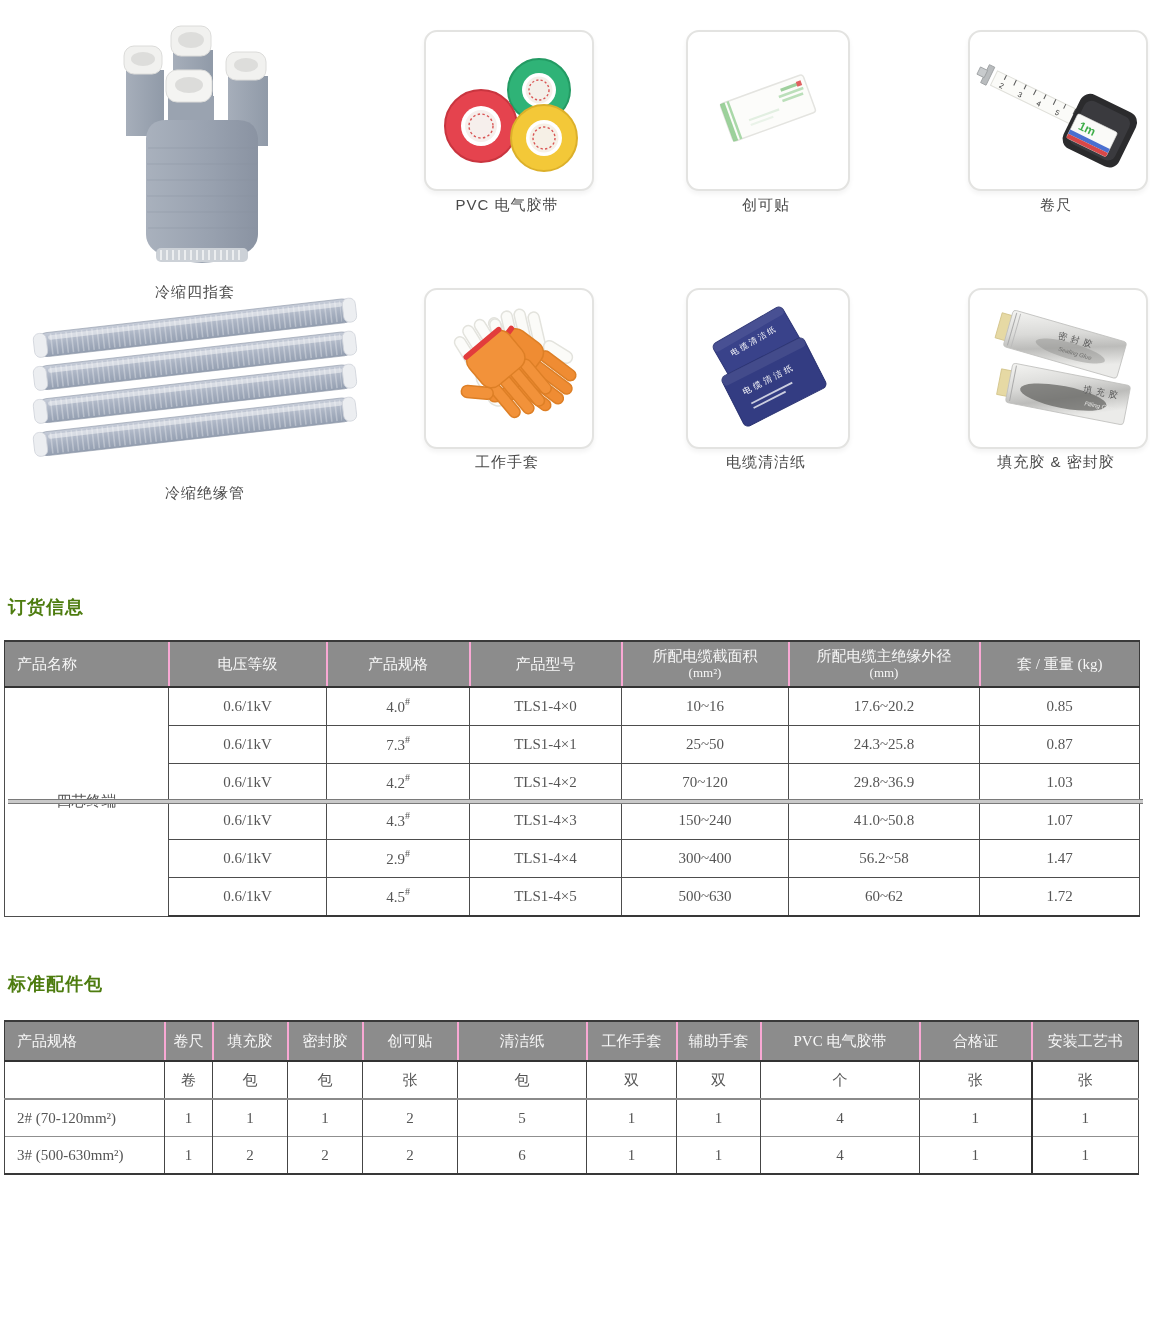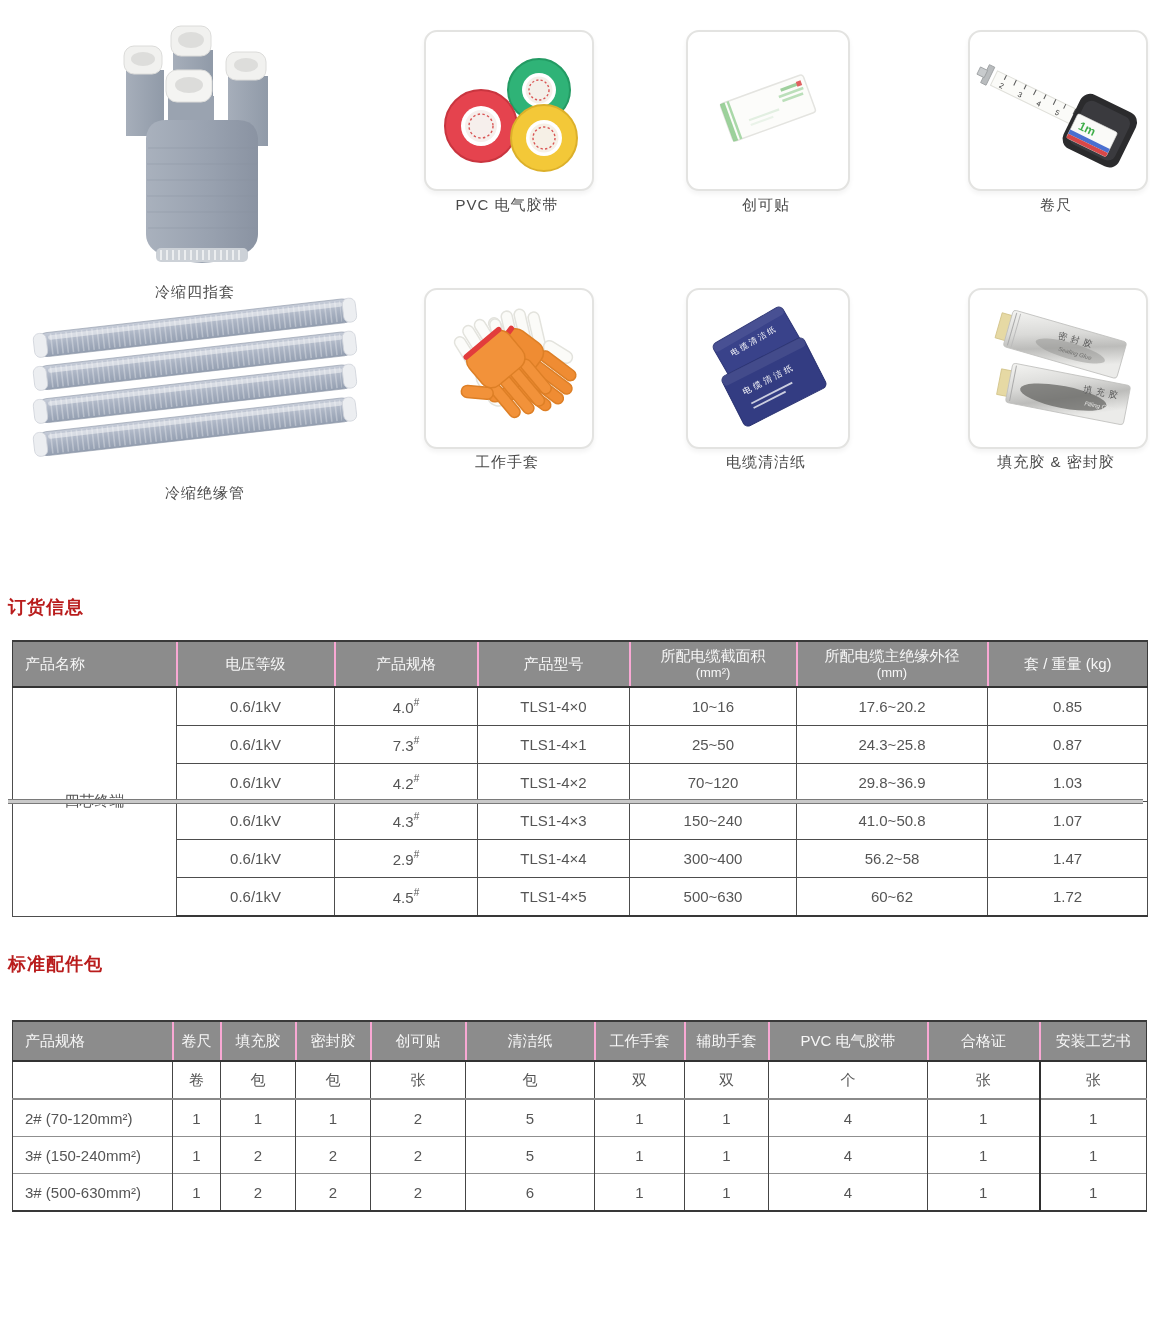--- a/index.html
+++ b/index.html
@@ -13,23 +13,23 @@
     border:2px solid #e3e3e1; border-radius:13px;
     box-shadow:0 3px 5px rgba(0,0,0,.05);
   }
   .card svg { display:block; width:100%; height:100%; }
   .photo { position:absolute; }
   .plabel {
     position:absolute; font-size:15px; color:#4a4a4a; text-align:center;
     letter-spacing:1px; white-space:nowrap;
   }
   
-  .sec-title { position:absolute; left:8px; font-size:18px; font-weight:bold; color:#b91c1c; letter-spacing:1px; }
-  
-  table { border-collapse:collapse; table-layout:fixed; position:absolute; left:12px; width:1135px; }
+  .sec-title { position:absolute; left:8px; font-size:18px; font-weight:bold; color:#4d7c0f; letter-spacing:1px; }
+  
+  table { border-collapse:collapse; table-layout:fixed; position:absolute; left:4px; width:1135px;font-family:Liberation Serif, serif; }
   th {
     background:#8c8c8c; color:#f7f7f7; font-weight:normal; font-size:15px;
     border-top:2px solid #3a3a3a; border-bottom:2px solid #333;
     vertical-align:middle; line-height:1.2; padding:0;
   }
   th + th { border-left:2px solid #f9a8d4; }
   th:first-child { text-align:left; padding-left:12px; border-left:1px solid #3a3a3a; }
   th:last-child { border-right:1px solid #3a3a3a; }
   th .sub { display:block; font-size:13px; font-weight:normal; }
   td { font-size:15px; color:#555; text-align:center; padding:0; }
@@ -378,21 +378,21 @@
           <td><span>4.5</span><sup class="hash">#</sup></td>
           <td>TLS1-4×5</td>
           <td>500~630</td>
           <td>60~62</td>
           <td>1.72</td>
         </tr>
       </tbody>
   </table>
   <div class="split-band" id="split-band" style="top: 799px;"></div>
 
-  <div class="sec-title" style="top:952px">标准配件包</div>
+  <div class="sec-title" style="top:972px">标准配件包</div>
 
   <table class="t2">
     <colgroup>
       <col style="width:160px">
         <col style="width:48px">
         <col style="width:75px">
         <col style="width:75px">
       <col style="width:95px">
         <col style="width:129px">
         <col style="width:90px">
@@ -437,33 +437,20 @@
           <td>1</td>
           <td>2</td>
           <td>5</td>
           <td>1</td>
           <td>1</td>
           <td>4</td>
           <td>1</td>
           <td class="thickL">1</td>
         </tr>
         <tr>
-          <td class="speccol">3# (150-240mm²)</td>
-          <td>1</td>
-          <td>2</td>
-          <td>2</td>
-          <td>2</td>
-          <td>5</td>
-          <td>1</td>
-          <td>1</td>
-          <td>4</td>
-          <td>1</td>
-          <td class="thickL">1</td>
-        </tr>
-        <tr>
           <td class="speccol">3# (500-630mm²)</td>
           <td>1</td>
           <td>2</td>
           <td>2</td>
           <td>2</td>
           <td>6</td>
           <td>1</td>
           <td>1</td>
           <td>4</td>
           <td>1</td>

